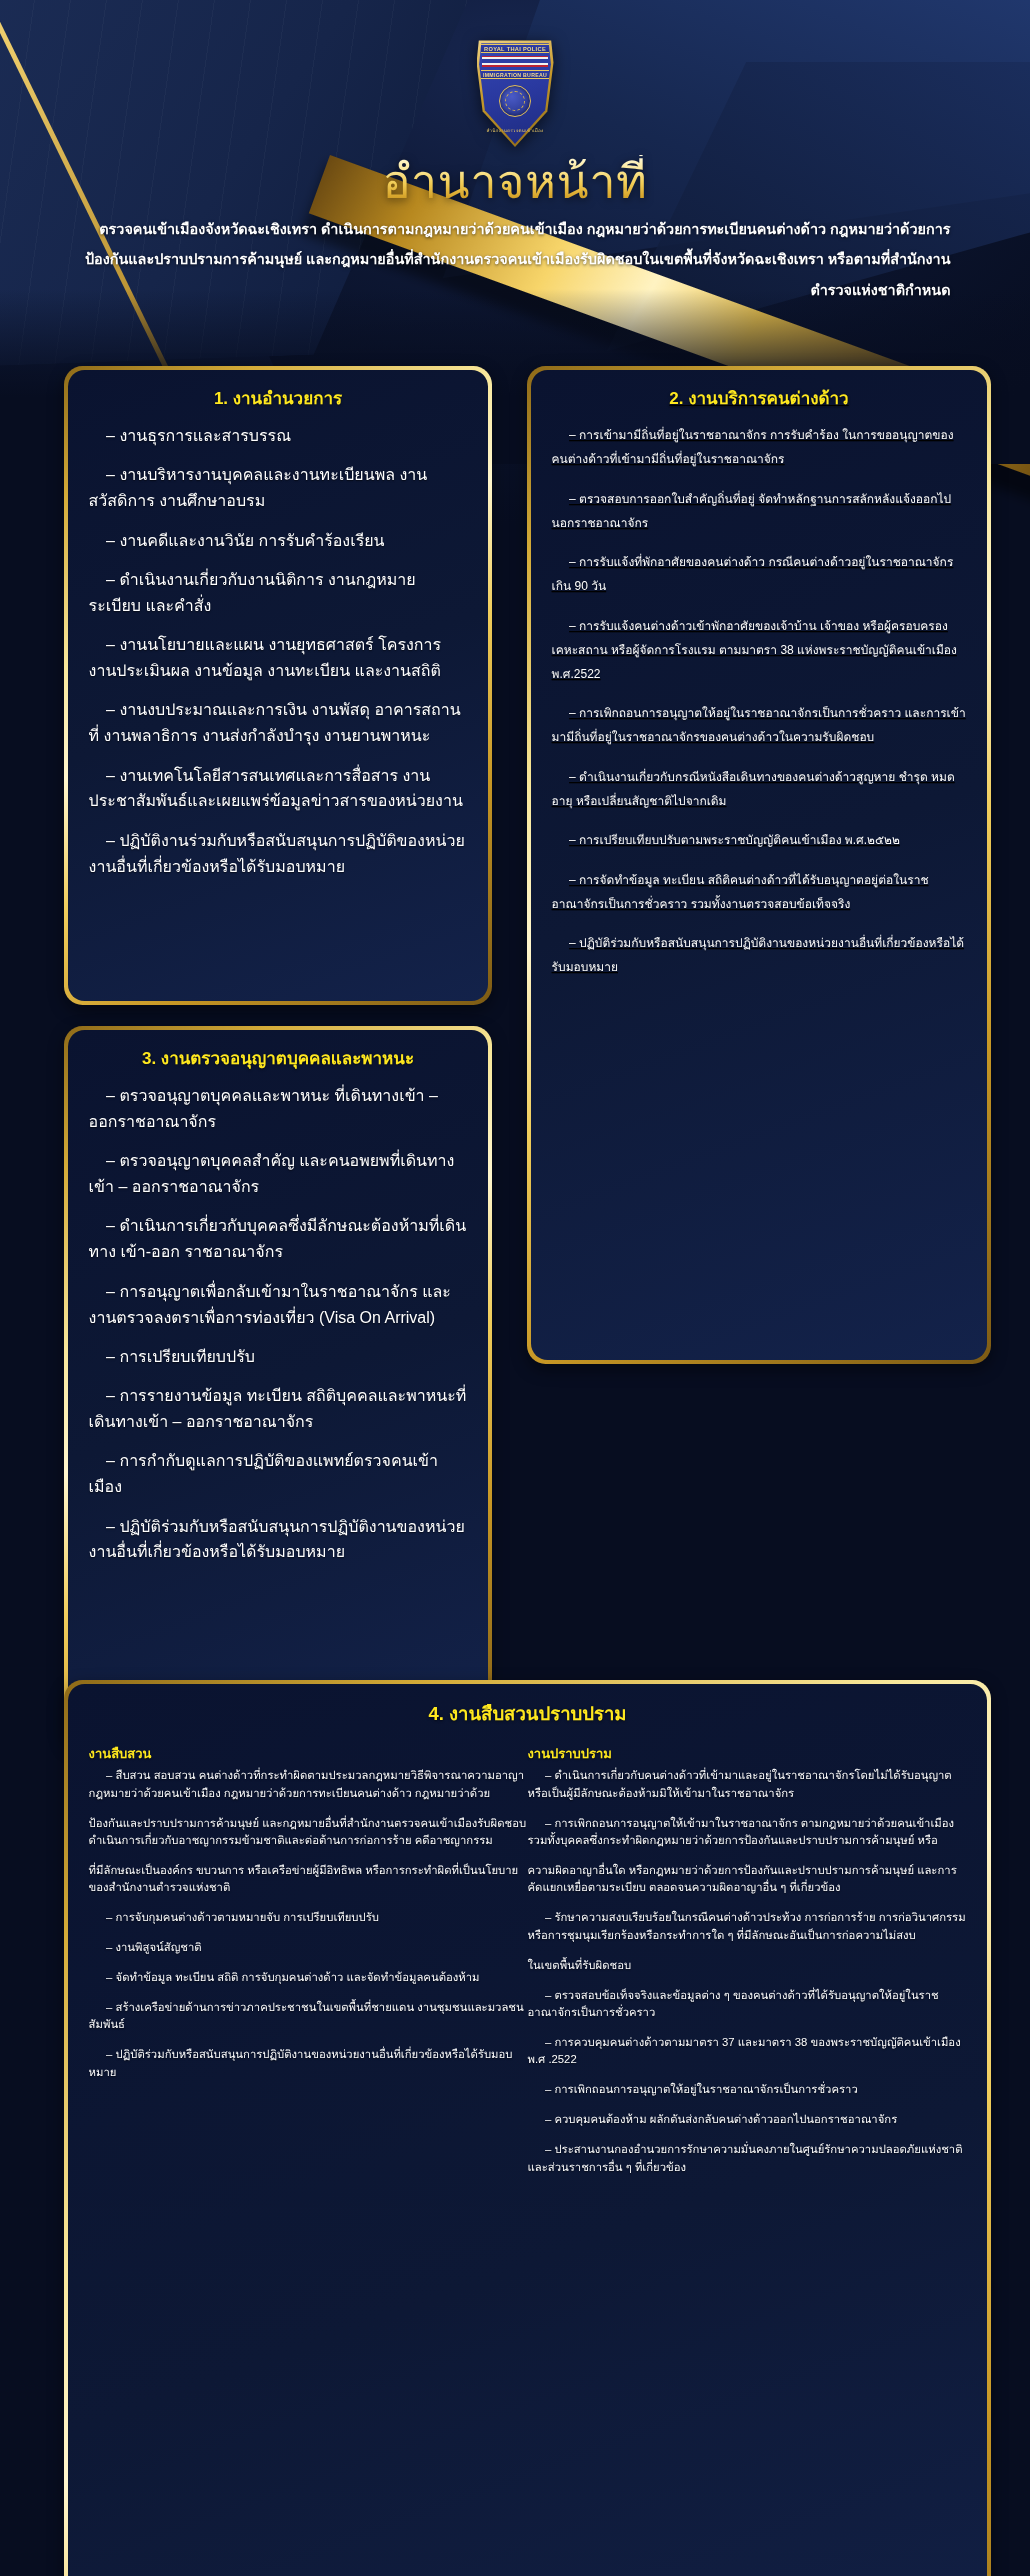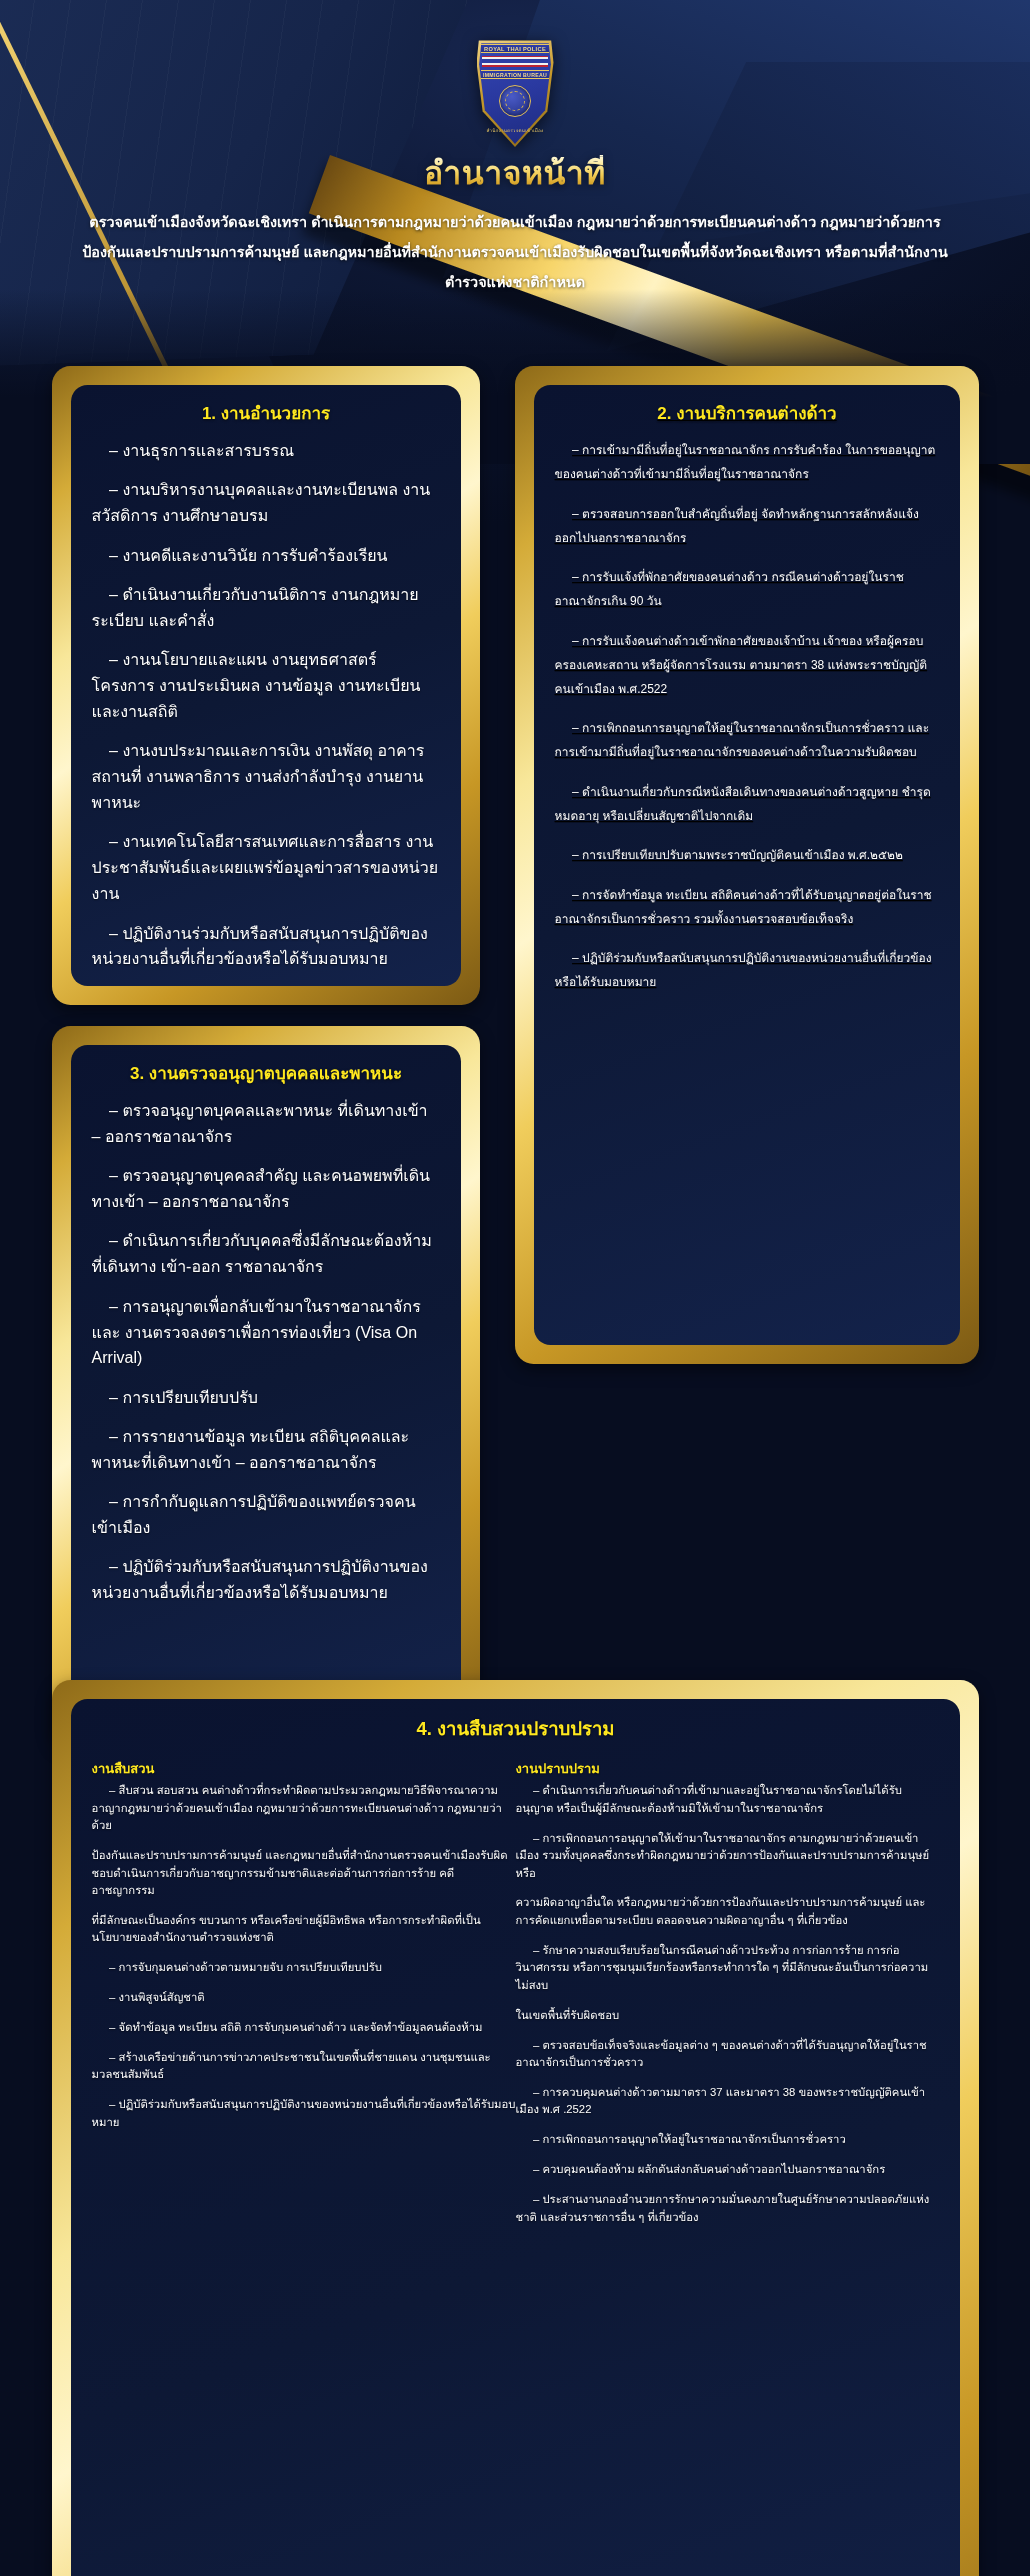--- a/index.html
+++ b/index.html
@@ -153,54 +153,55 @@
     position: absolute; left: 3.1px; right: 3.1px; bottom: 13.4px;
     text-align: center; color: #e8c763; font-size: 4.6px; letter-spacing: 0.2px;
   }
 
   
   .header {
     position: absolute; left: 0; right: 0; top: 155px;
     text-align: center;
   }
   .main-title {
-    font-size: 32px;
-    font-weight: bold;
+    font-size: 47px;
+    font-weight: normal;
     line-height: 1.15;
     background: linear-gradient(180deg, #fffbe0 0%, #fbe89b 26%, #f2cd56 52%, #d8a62c 76%, #a87a16 100%);
     -webkit-background-clip: text;
     background-clip: text;
     color: transparent;
     -webkit-text-fill-color: transparent;
     text-shadow: 0 0 1px rgba(0,0,0,.0);
     filter: drop-shadow(0 2.1px 4.1px rgba(0,0,0,.55));
     letter-spacing: 0.5px;
   }
   .subtitle {
-    margin: 15px auto 0;
+    margin: 5px auto 0;
     width: 871px;
     color: #ffffff;
     font-size: 14.4px;
     font-weight: bold;
     line-height: 2.1;
-    text-align: center;
+    text-align: right;
     text-shadow: 0 1px 3.1px rgba(0,0,0,.65);
   }
 
   
   .cards { position: absolute; left: 0; top: 361px; width: 1030px; }
 
   .card {
     position: absolute;
     border-radius: 18.5px;
-    padding: 19px;
+    padding: 4px;
     background: linear-gradient(145deg,
       #8e6a18 0%, #d4ab38 14%, #f8e79a 32%, #fff6cd 44%,
       #f0cd5c 58%, #c79725 76%, #7c5a14 100%);
     box-shadow: 0 5.2px 15.5px rgba(0,0,0,.45);
+    margin-left: 12px;
   }
   .card-inner {
     border-radius: 16.5px;
     background: linear-gradient(160deg, #0a1330 0%, #0d1835 50%, #13224a 100%);
     height: 100%;
     padding: 17.5px 20.6px 20.6px;
     overflow: hidden;
   }
   .card-title {
     color: #ffe81f;

